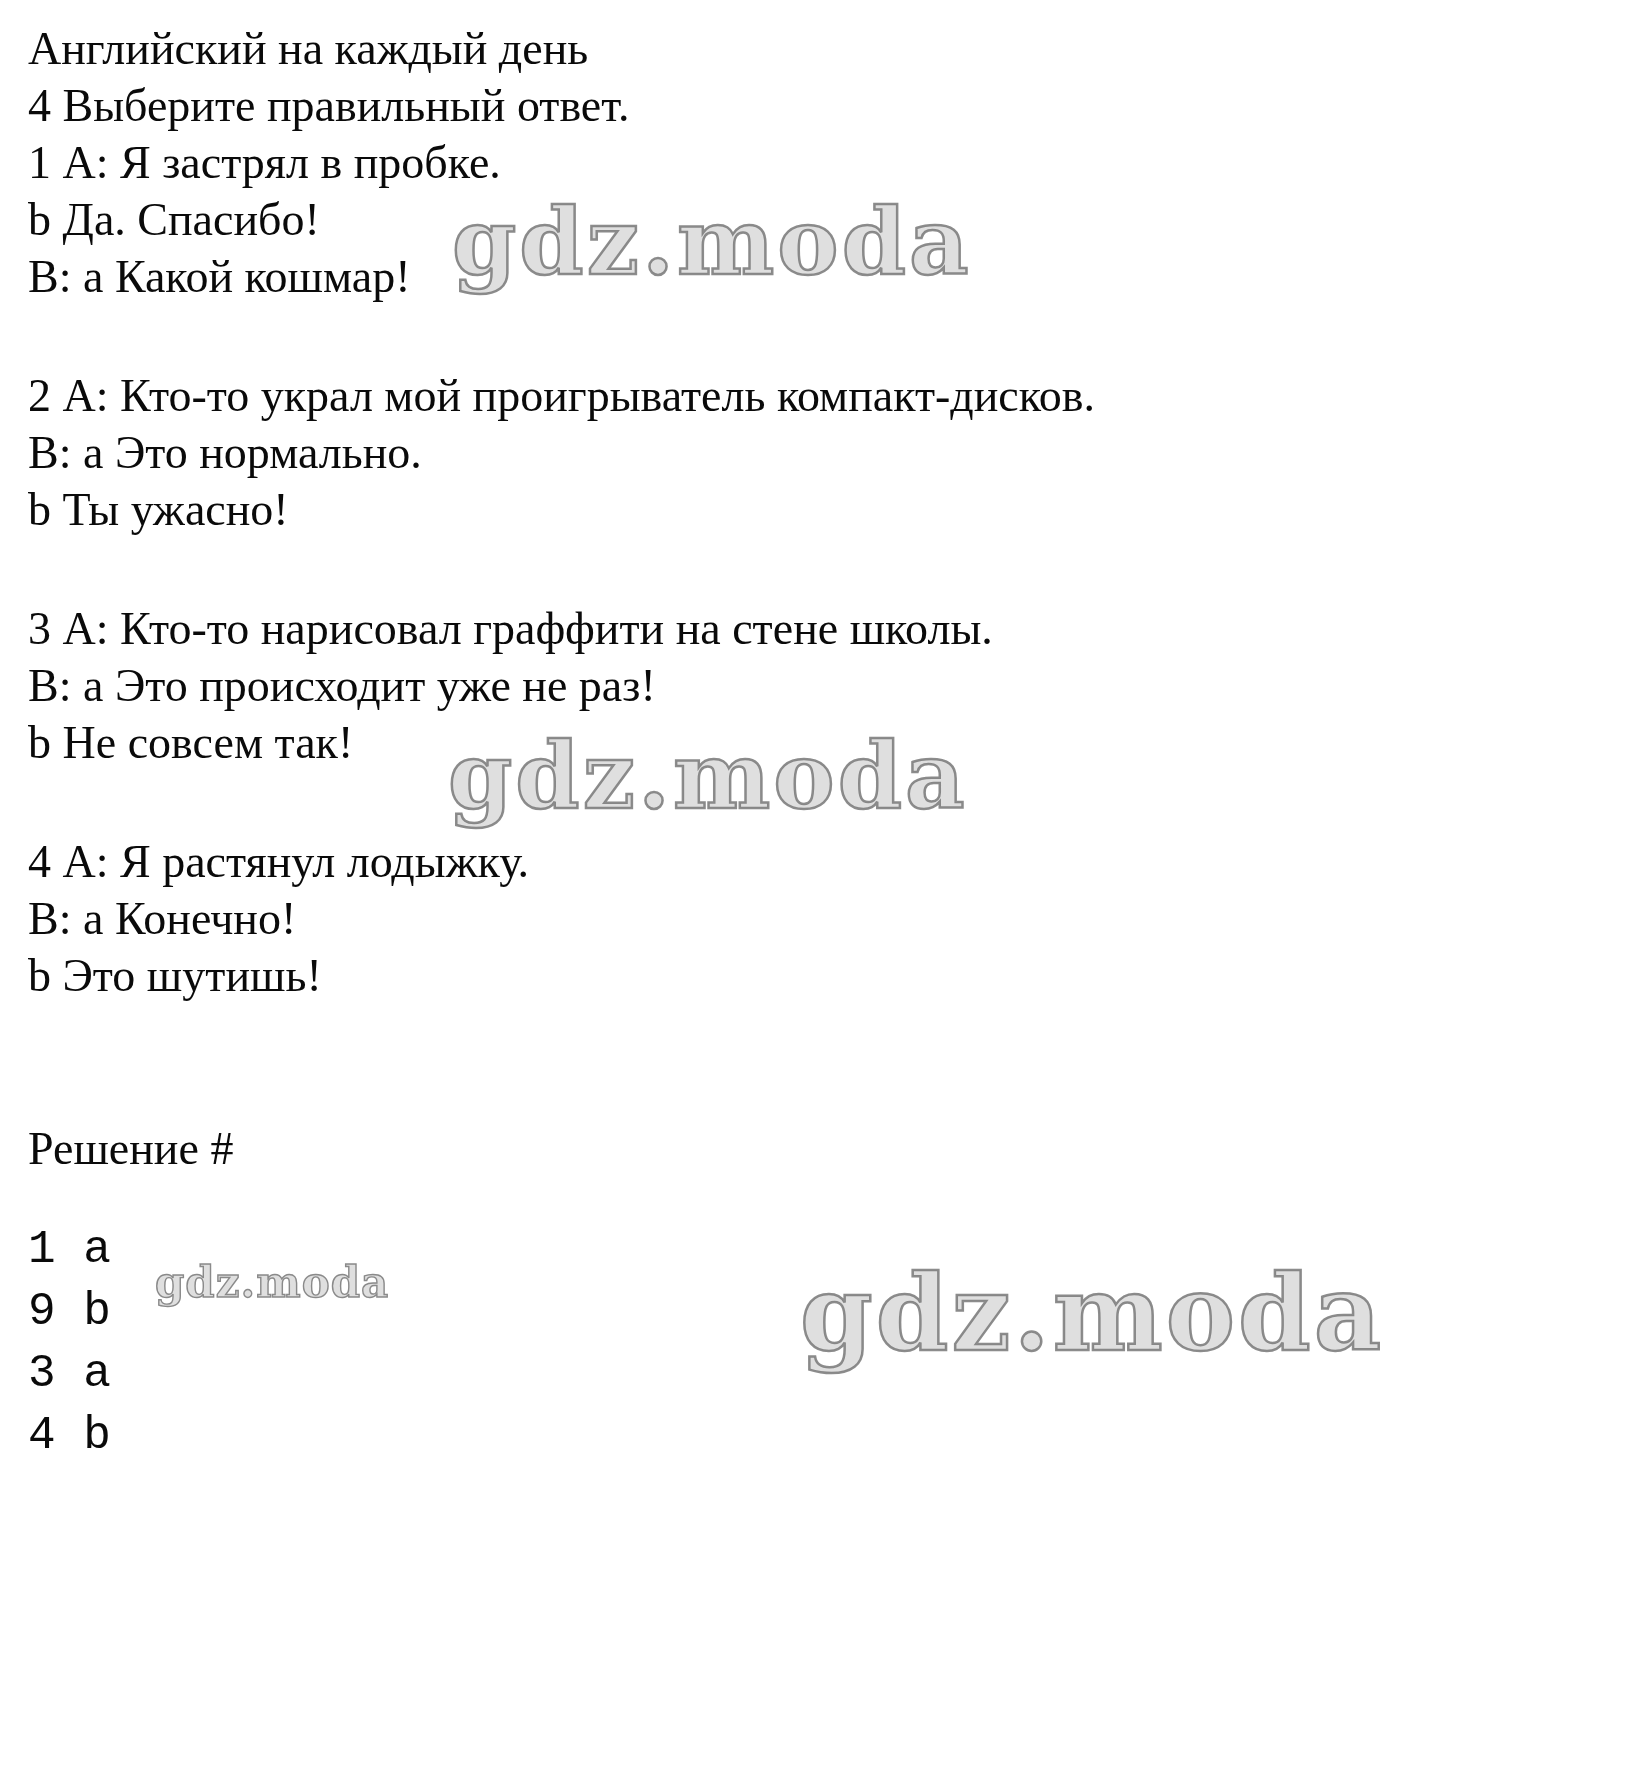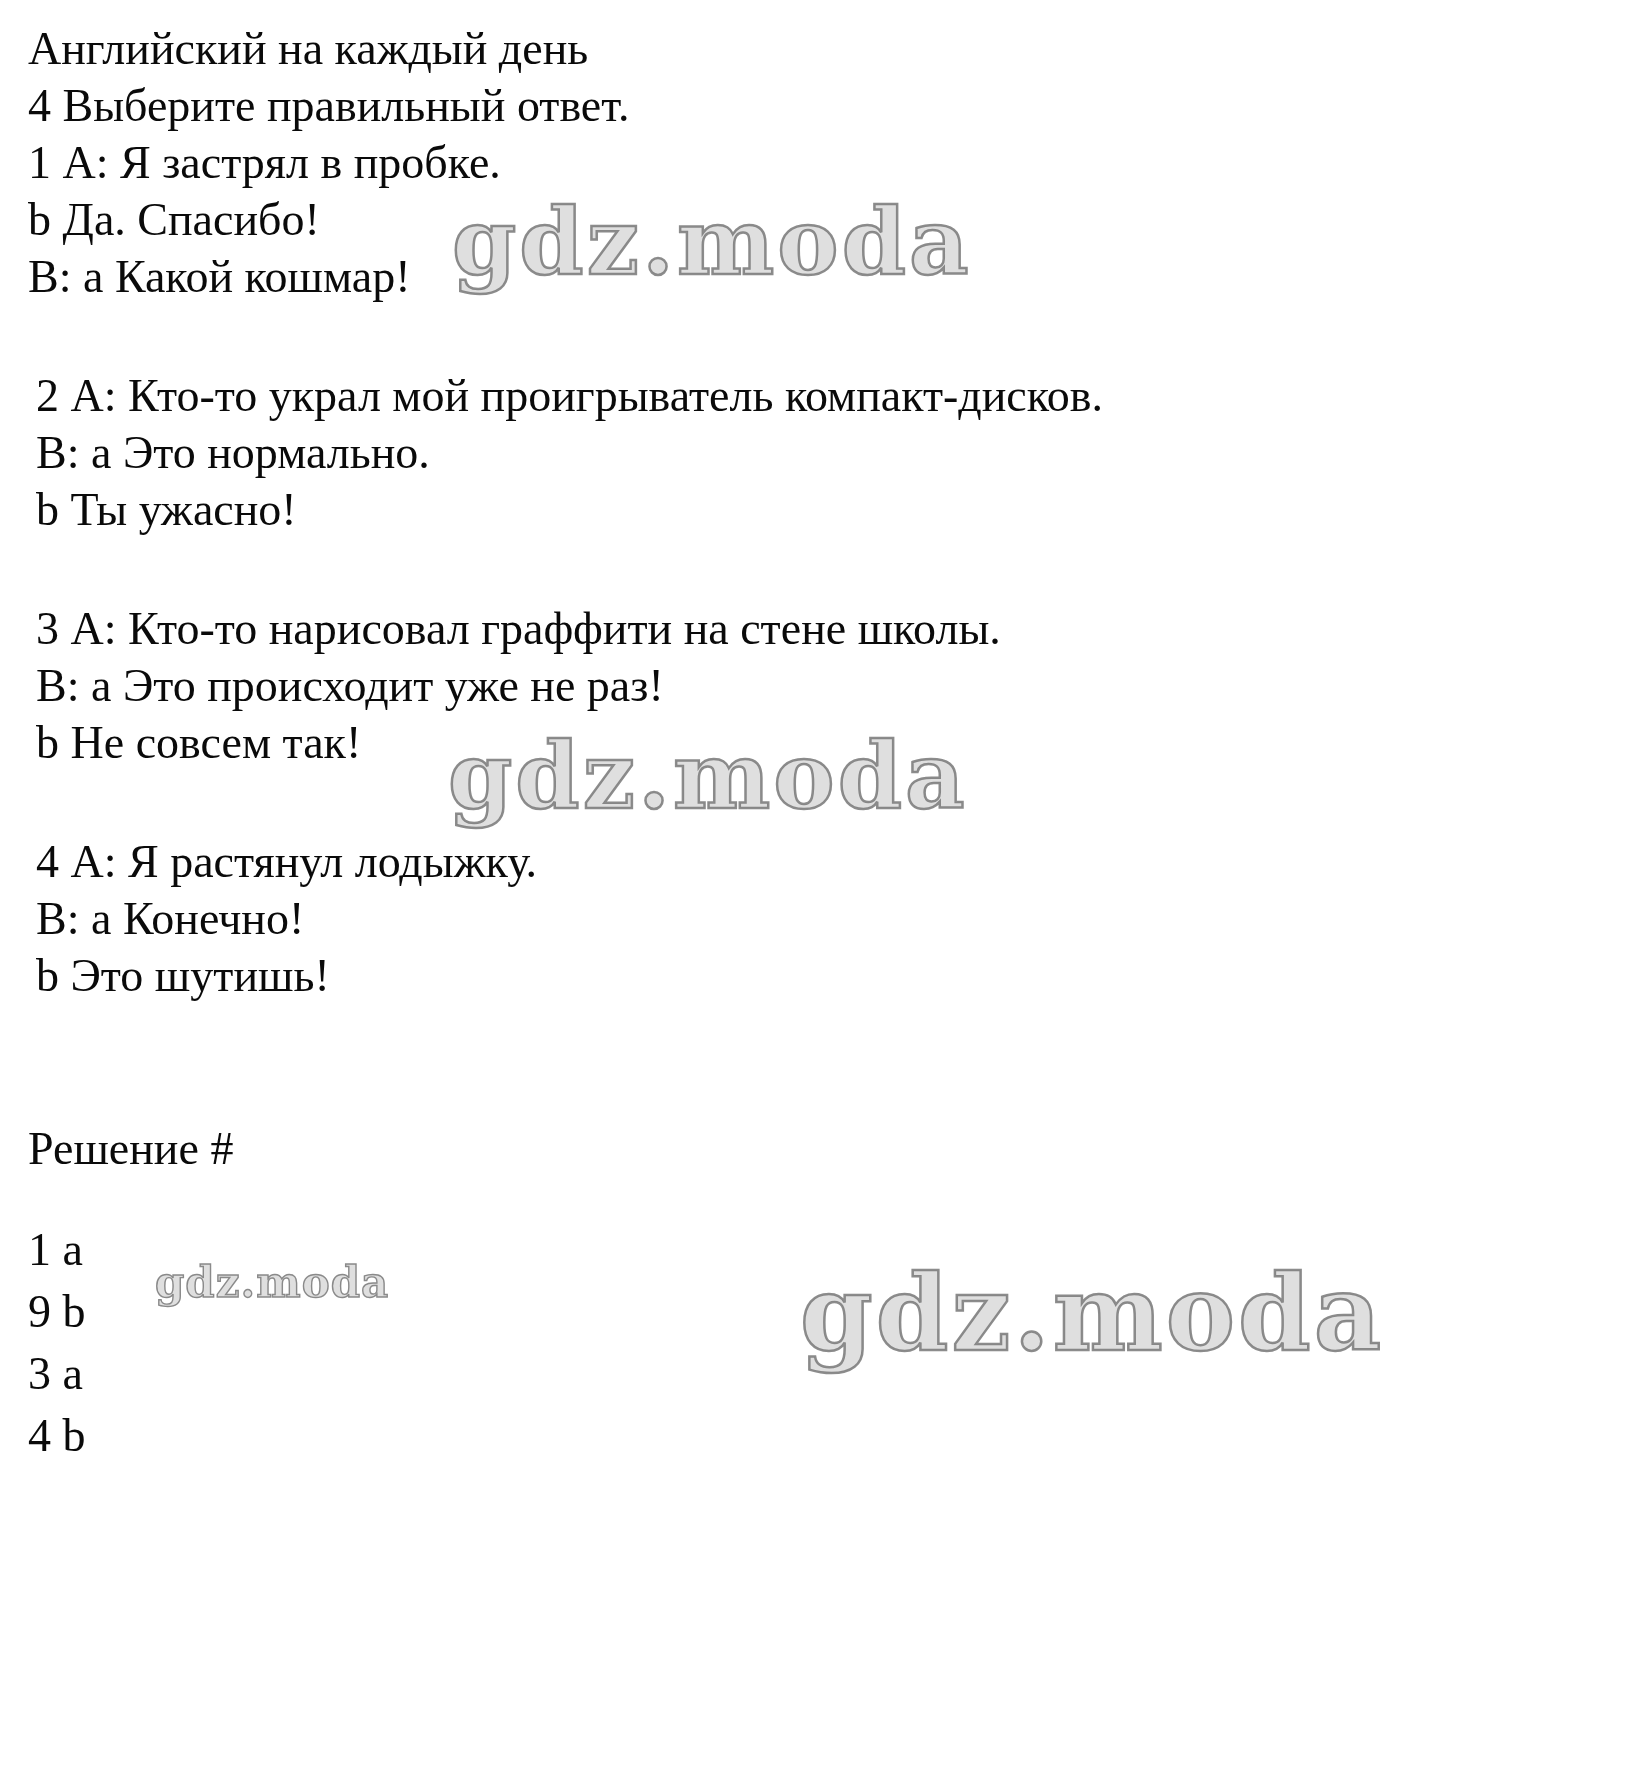--- a/index.html
+++ b/index.html
@@ -22,29 +22,29 @@
     right: 30px;
     font-size: 46px;
     line-height: 57px;
   }
   .content p {
     margin: 0;
     white-space: nowrap;
   }
   .block-spaced {
     margin-top: 62px;
-    margin-left: 8px;
   }
   .solution-heading {
     margin-top: 116px !important;
     margin-bottom: 42px !important;
     font-weight: normal;
   }
   .answer {
     line-height: 62px !important;
+    font-family: Liberation Mono, monospace;
   }
   .wm {
     position: absolute;
     font-family: "DejaVu Serif", "Liberation Serif", serif;
     font-weight: 700;
     letter-spacing: 3px;
     color: rgba(150, 150, 150, 0.30);
     -webkit-text-stroke: 2.5px rgba(120, 120, 120, 0.85);
     white-space: nowrap;
     pointer-events: none;

